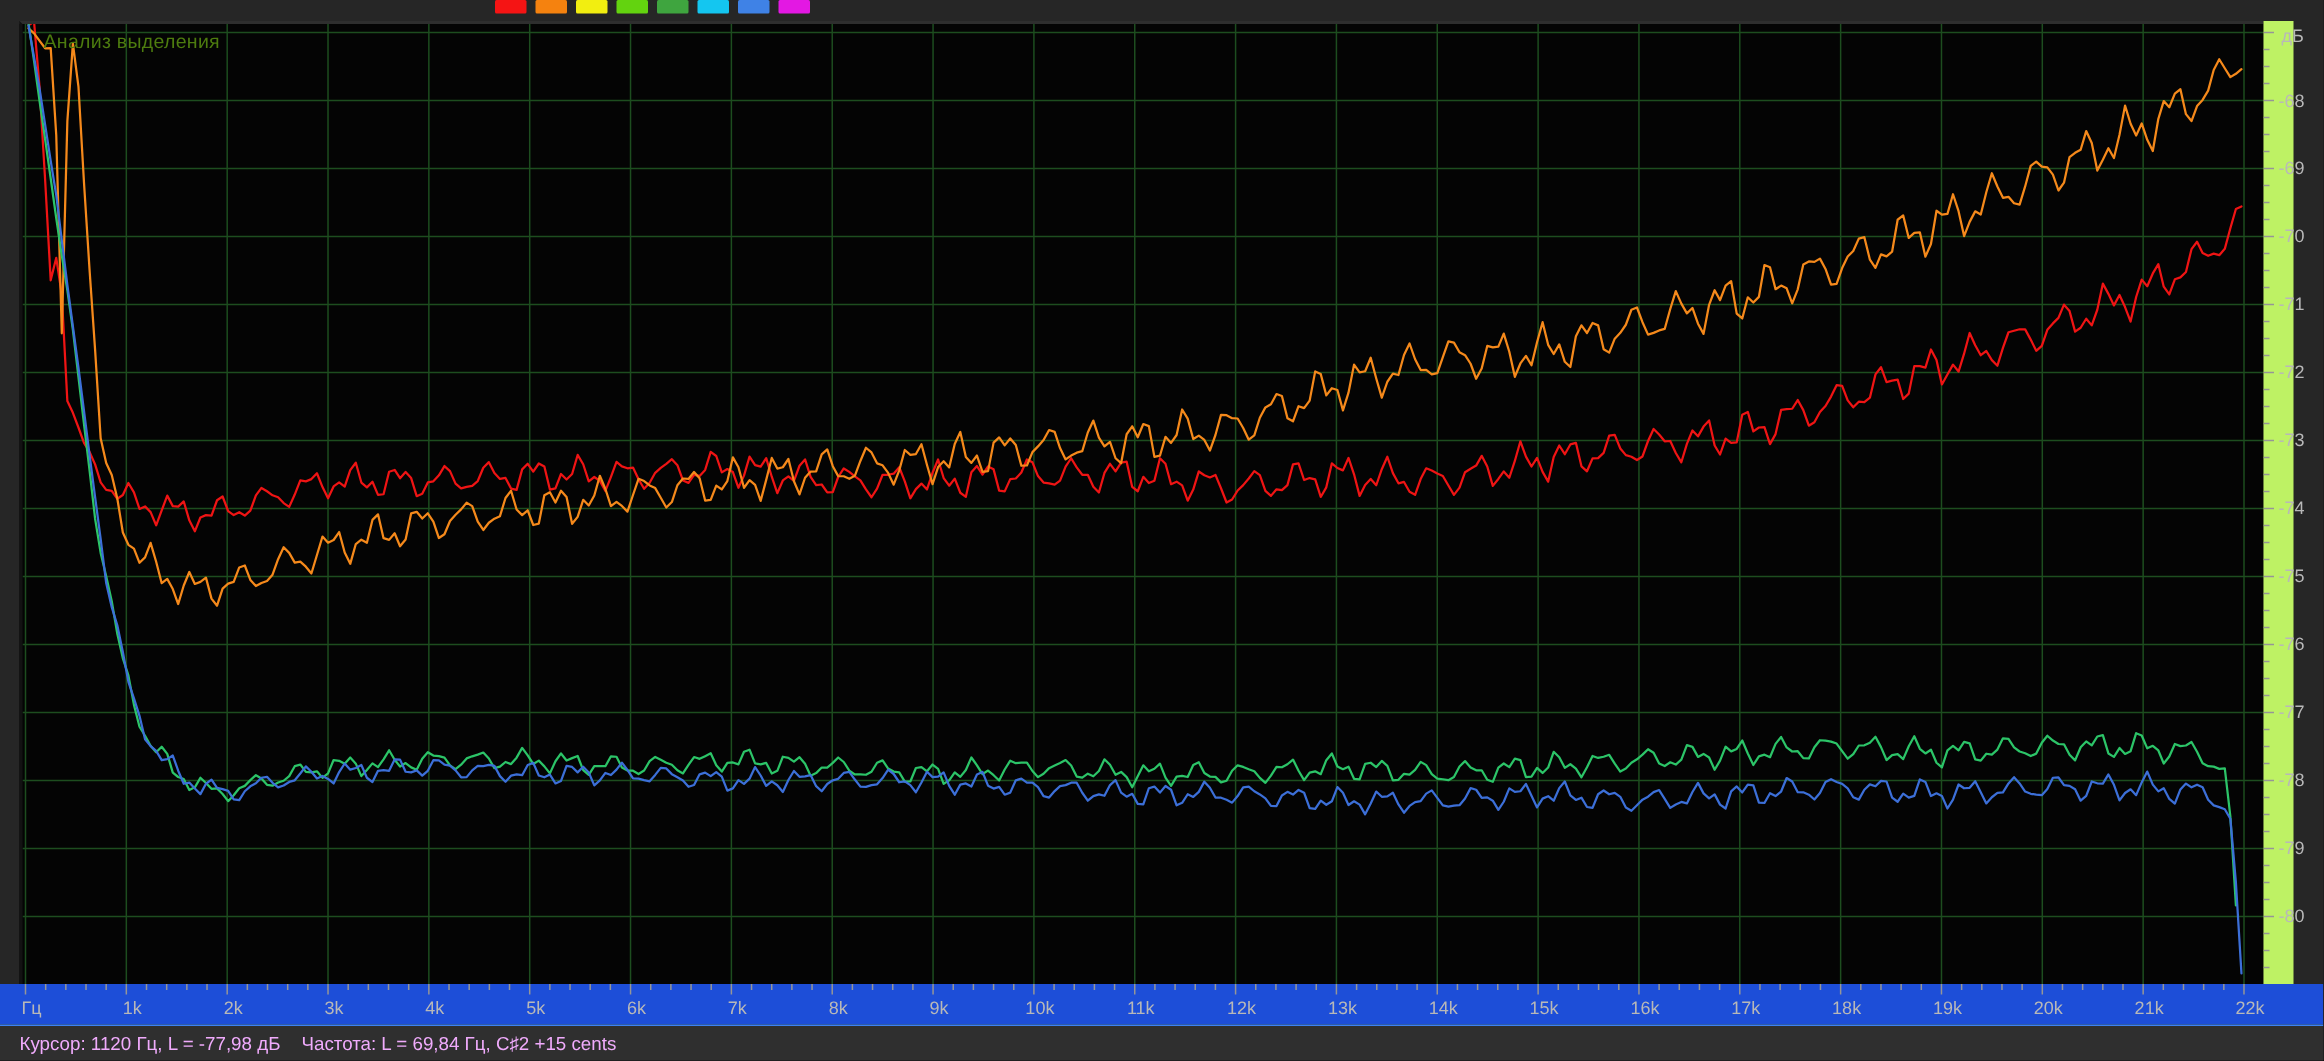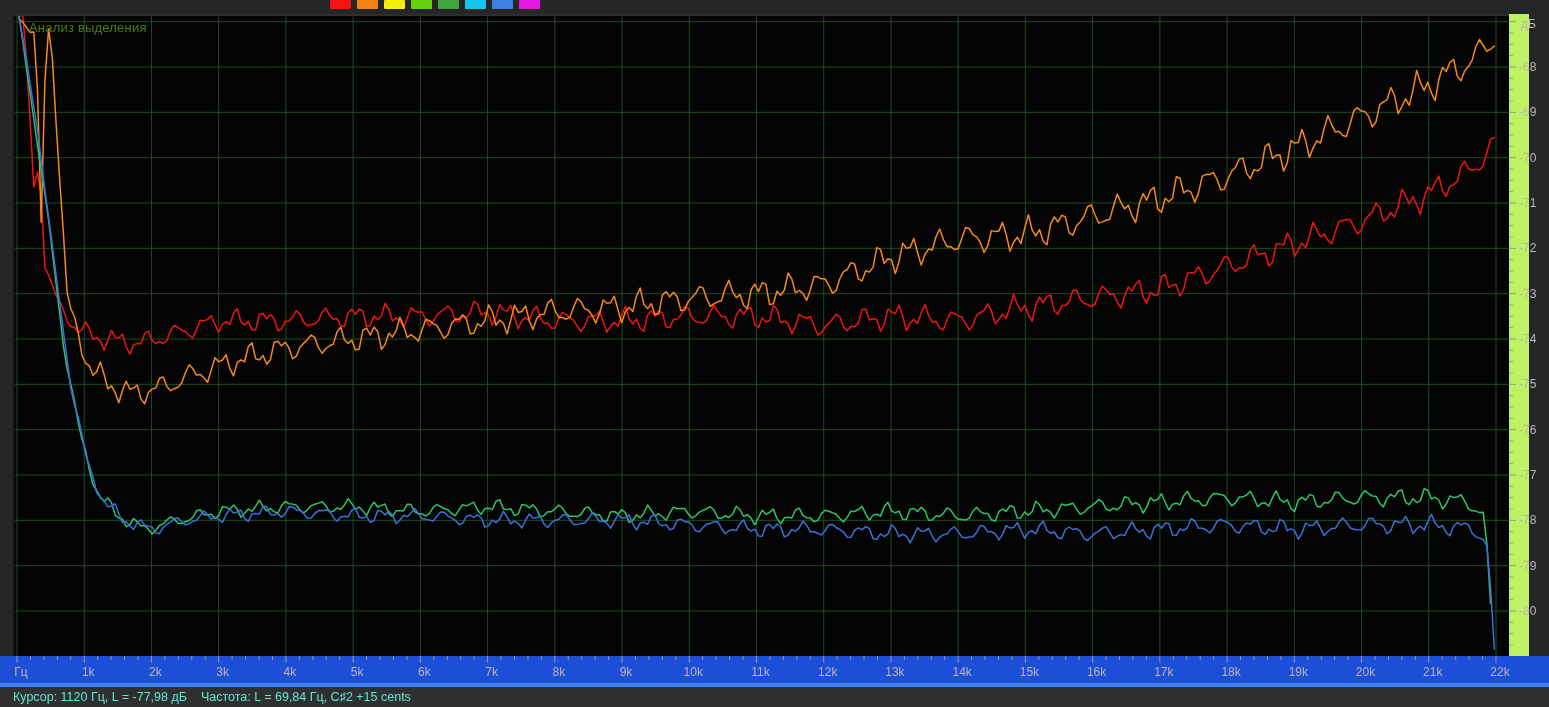--- a/index.html
+++ b/index.html
@@ -9,22 +9,22 @@
   .top-strip{position:absolute;left:0;top:0;width:1549px;height:14px;background:#262626;}
   .swatch-row{position:absolute;left:330px;top:0;display:flex;gap:6px;}
   .swatch{width:21px;height:9px;border-radius:1px;}
   .plot-frame{position:absolute;left:13px;top:14px;width:1496px;height:642px;
               background:#040404;border-left:2px solid #121212;border-top:2px solid #2e2e2e;}
   .plot-title{position:absolute;left:14px;top:4px;font-size:13px;color:#4d7c0f;
               letter-spacing:.2px;pointer-events:none;}
   .right-ruler{position:absolute;left:1509px;top:14px;width:20px;height:668px;background:#bef264;}
   .bottom-ruler{position:absolute;left:0;top:656px;width:1549px;height:27px;background:#1d4ed8;}
   .status-bar{position:absolute;left:0;top:683px;width:1549px;height:24px;background:#2f2f2f;
-              border-top:4px solid #3b82f6;display:flex;align-items:center;
-              padding-left:13px;color:#5eead4;font-size:12.5px;}
+              border-top:1px solid #3b82f6;display:flex;align-items:center;
+              padding-left:13px;color:#f0abfc;font-size:12.5px;}
   .status-bar .seg{margin-right:14px;white-space:pre;}
   svg{display:block;}
 </style>
 </head>
 <body>
 
 <div class="app">
 
   <div class="top-strip">
     <div class="swatch-row">

